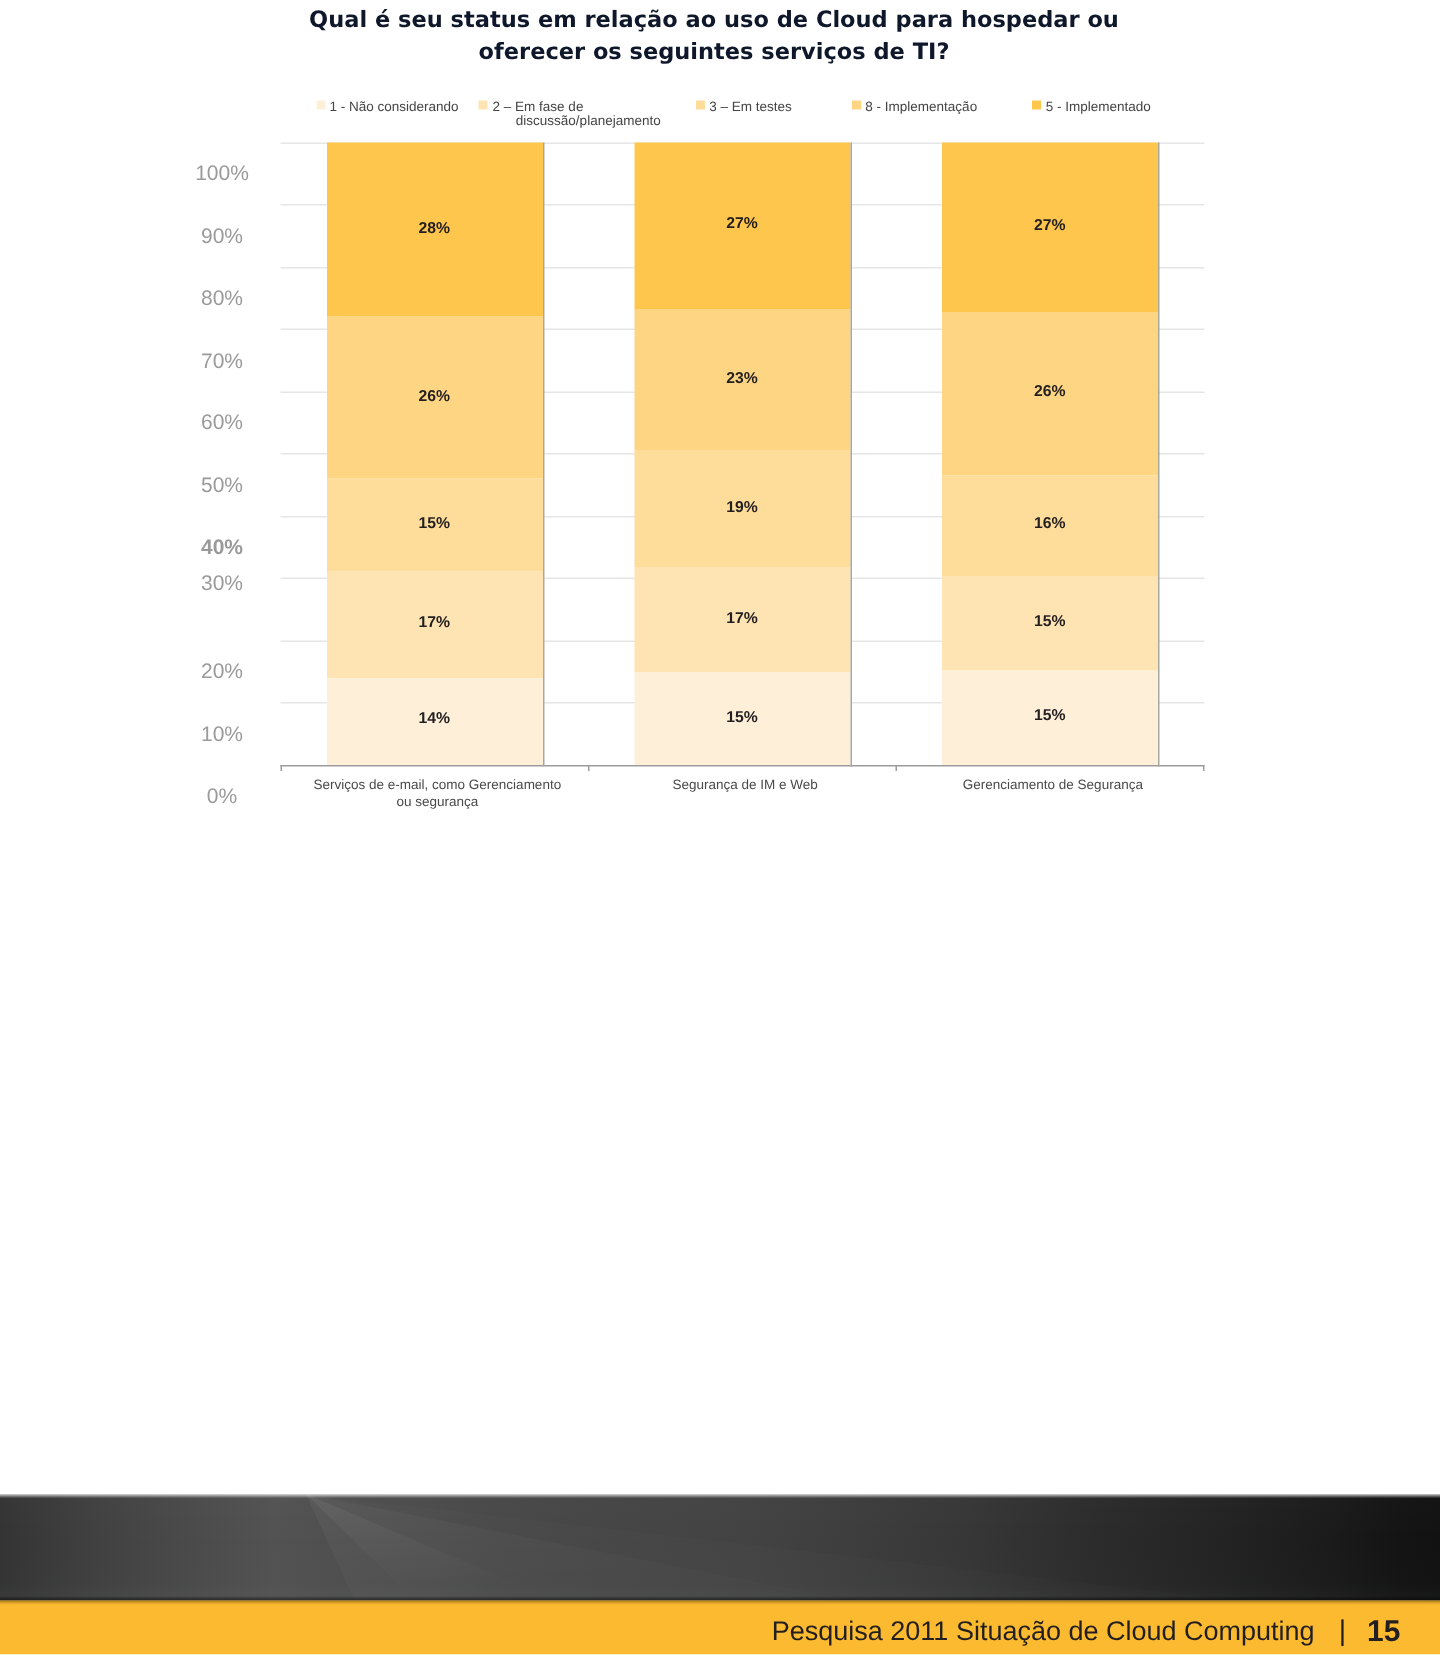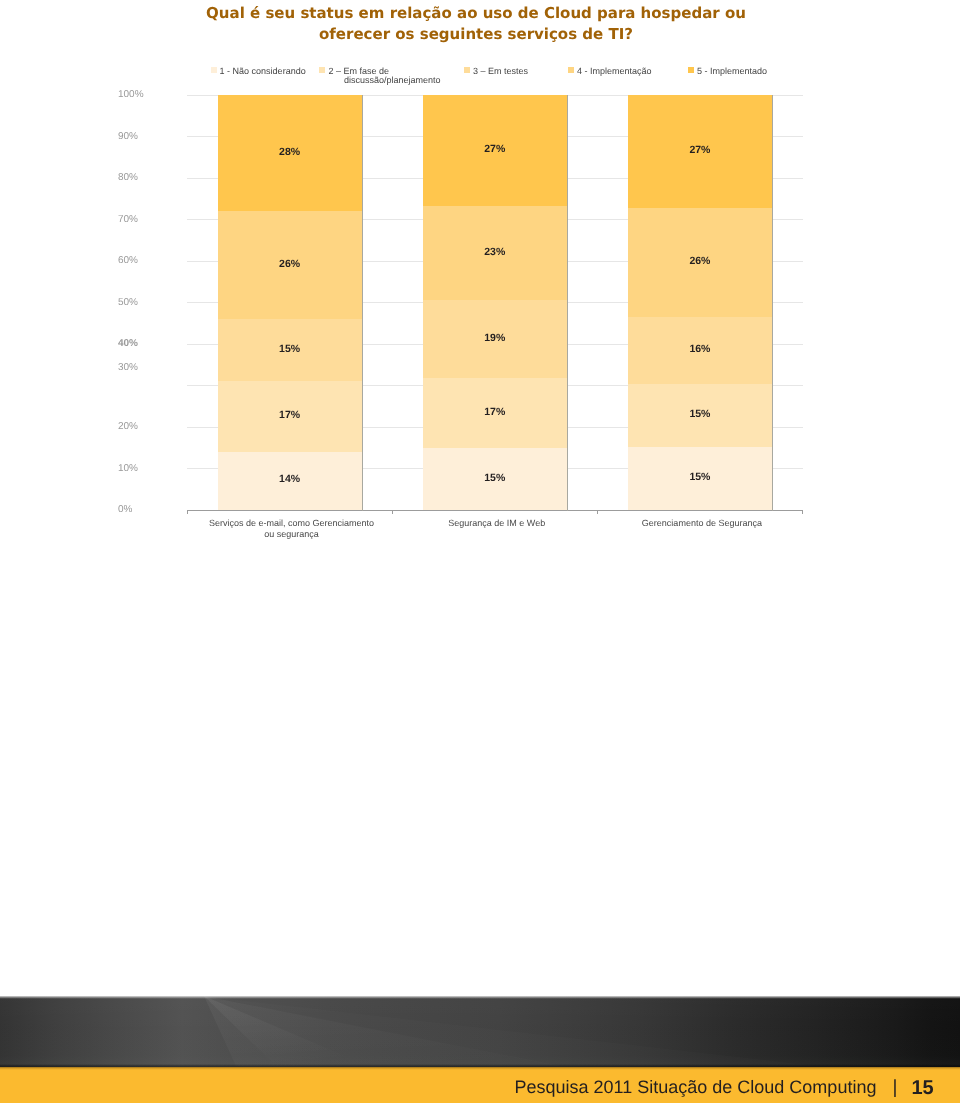--- a/index.html
+++ b/index.html
@@ -3,33 +3,33 @@
 <meta charset="utf-8">
 <style>
   html,body{margin:0;padding:0;}
   body{width:960px;height:1103px;background:#ffffff;font-family:"Liberation Sans",sans-serif;overflow:hidden;position:relative;
         -webkit-font-smoothing:antialiased;text-rendering:geometricPrecision;}
   .page{position:absolute;inset:0;}
 
   
   .title{position:absolute;left:195px;top:3px;width:562px;text-align:center;
          font-family:"DejaVu Sans",sans-serif;
-         font-size:15px;font-weight:bold;color:#a16207;line-height:21px;}
+         font-size:15px;font-weight:bold;color:#0f172a;line-height:21px;}
 
   
   .legend{position:absolute;left:0;top:0;}
   .legend-item{position:absolute;display:flex;align-items:flex-start;justify-content:center;}
   .legend-sq{width:6px;height:6px;margin-top:1.2px;margin-right:3px;flex:none;}
   .legend-lbl{font-size:9px;color:#444;line-height:11.6px;white-space:pre;}
   .legend-lbl2{position:absolute;left:343.9px;top:75.2px;font-size:9px;color:#444;white-space:pre;text-align:center;}
 
   
   .chart{position:absolute;left:0;top:0;}
   .gridline{position:absolute;height:1px;background:#e6e6e6;}
-  .ytick{position:absolute;font-size:10px;color:#9a9a9a;text-align:left;line-height:10px;}
+  .ytick{position:absolute;font-size:14px;color:#9a9a9a;text-align:center;line-height:10px;margin-top:20px;}
   .axis-x{position:absolute;background:#9c9c9c;height:1px;}
   .vsep{position:absolute;background:#9c9c9c;width:1px;}
   .baredge{position:absolute;width:1px;background:#a8a8a0;}
   .bar{position:absolute;}
   .seg{position:absolute;left:0;right:0;}
   .seglbl{position:absolute;left:0;width:100%;text-align:center;font-size:10.5px;font-weight:bold;color:#231f20;line-height:11px;}
   .catlbl{position:absolute;text-align:center;font-size:9px;color:#4a4a4a;line-height:11px;white-space:pre-line;}
 
   
   .footer-dark{position:absolute;left:0;top:996px;width:960px;height:71px;overflow:hidden;
@@ -59,21 +59,21 @@
         <span class="legend-sq" style="background: rgb(254, 228, 178);"></span>
         <span class="legend-lbl">2 – Em fase de</span>
       </div>
       <div class="legend-lbl2">discussão/planejamento</div>
       <div class="legend-item" style="left: 463.9px; top: 65.5px;">
         <span class="legend-sq" style="background: rgb(254, 220, 154);"></span>
         <span class="legend-lbl">3 – Em testes</span>
       </div>
       <div class="legend-item" style="left: 567.9px; top: 65.5px;">
         <span class="legend-sq" style="background: rgb(254, 213, 130);"></span>
-        <span class="legend-lbl">4 - Implementação</span>
+        <span class="legend-lbl">8 - Implementação</span>
       </div>
       <div class="legend-item" style="left: 688.1px; top: 65.5px;">
         <span class="legend-sq" style="background: rgb(255, 198, 77);"></span>
         <span class="legend-lbl">5 - Implementado</span>
       </div>
     </div>
   <div class="chart">
       <div class="ytick" style="left: 118px; width: 60px; top: 505px;">0%</div>
       <div class="gridline" style="left: 187px; top: 468px; width: 615.5px;"></div>
       <div class="ytick" style="left: 118px; width: 60px; top: 463.53px;">10%</div>

